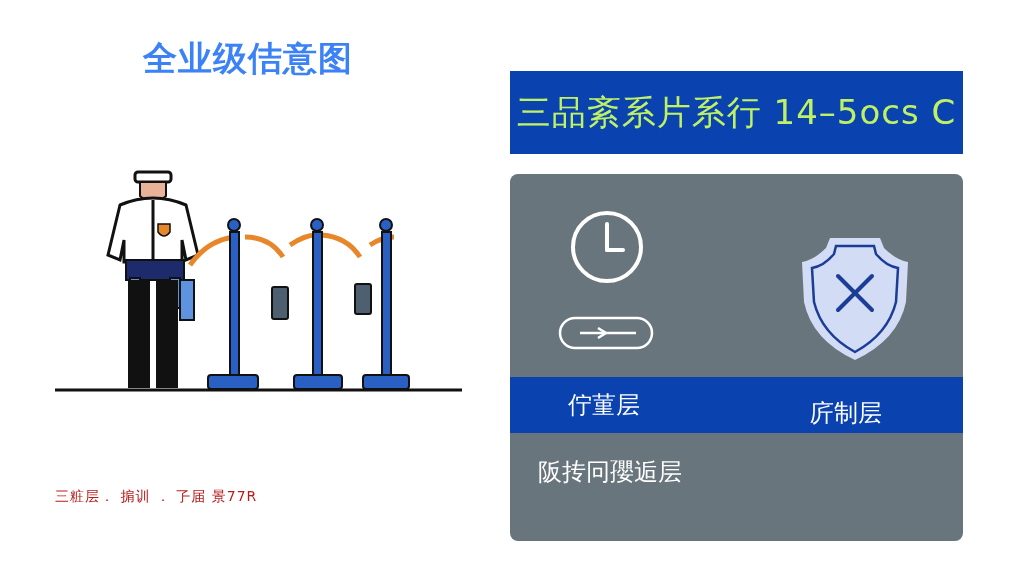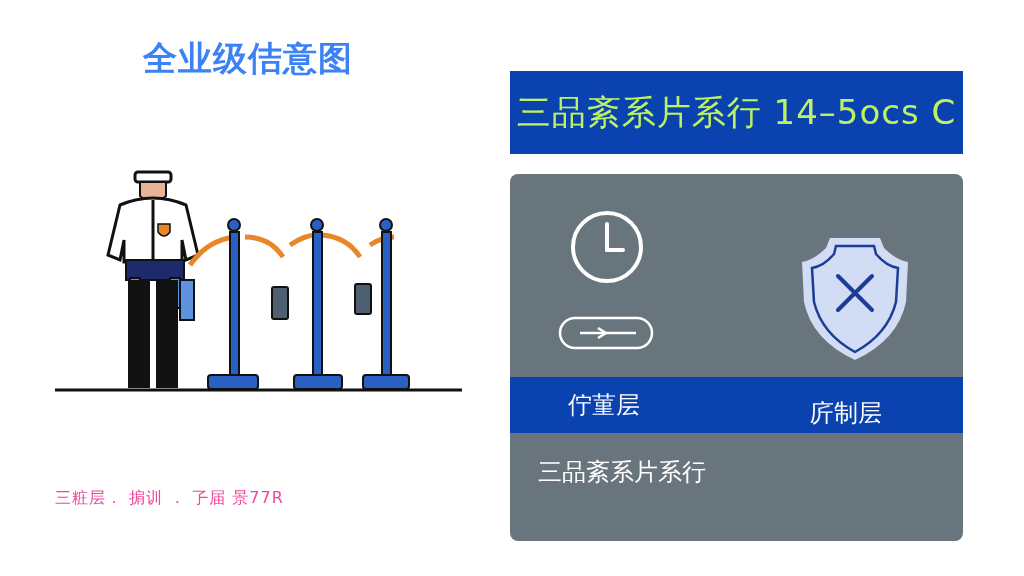--- a/index.html
+++ b/index.html
@@ -6,21 +6,21 @@
   body {
     width:1024px; height:576px; background:#ffffff; position:relative; overflow:hidden;
     font-family: "DejaVu Sans", "Liberation Sans", sans-serif;
   }
   .title {
     position:absolute; left:143px; top:36px; font-size:34px; font-weight:bold;
     color:#3b82f6; letter-spacing:1px;
   }
   .illustration { position:absolute; left:50px; top:160px; width:420px; height:240px; }
   .caption {
-    position:absolute; left:55px; top:488px; font-size:16px; color:#ec4899; letter-spacing:1px;
+    position:absolute; left:55px; top:488px; font-size:14px; color:#b91c1c; letter-spacing:1px;
   }
   .header-bar {
     position:absolute; left:510px; top:71px; width:453px; height:83px; background:#0a43b0;
     color:#bef264; font-size:34px; display:flex; align-items:center; justify-content:center;
     letter-spacing:1px;
   }
   .panel {
     position:absolute; left:510px; top:174px; width:453px; height:367px; background:#69757c;
     border-radius:8px; overflow:hidden;
   }
@@ -105,15 +105,15 @@
     <line x1="38" y1="42" x2="72" y2="76" stroke="#1c3d96" stroke-width="4" stroke-linecap="round"></line>
     <line x1="72" y1="42" x2="38" y2="76" stroke="#1c3d96" stroke-width="4" stroke-linecap="round"></line>
   </svg>
 
   <div class="layer-bar">
     <span class="lbl-left">佇菫层</span>
     <span class="lbl-right">庍制层</span>
   </div>
 
   <div class="bottom-row">
-    <span class="lbl-left">三品紊系片系行</span>
+    <span class="lbl-left">阪抟冋孾逅层</span>
   </div>
 </div>
 
 </body></html>

